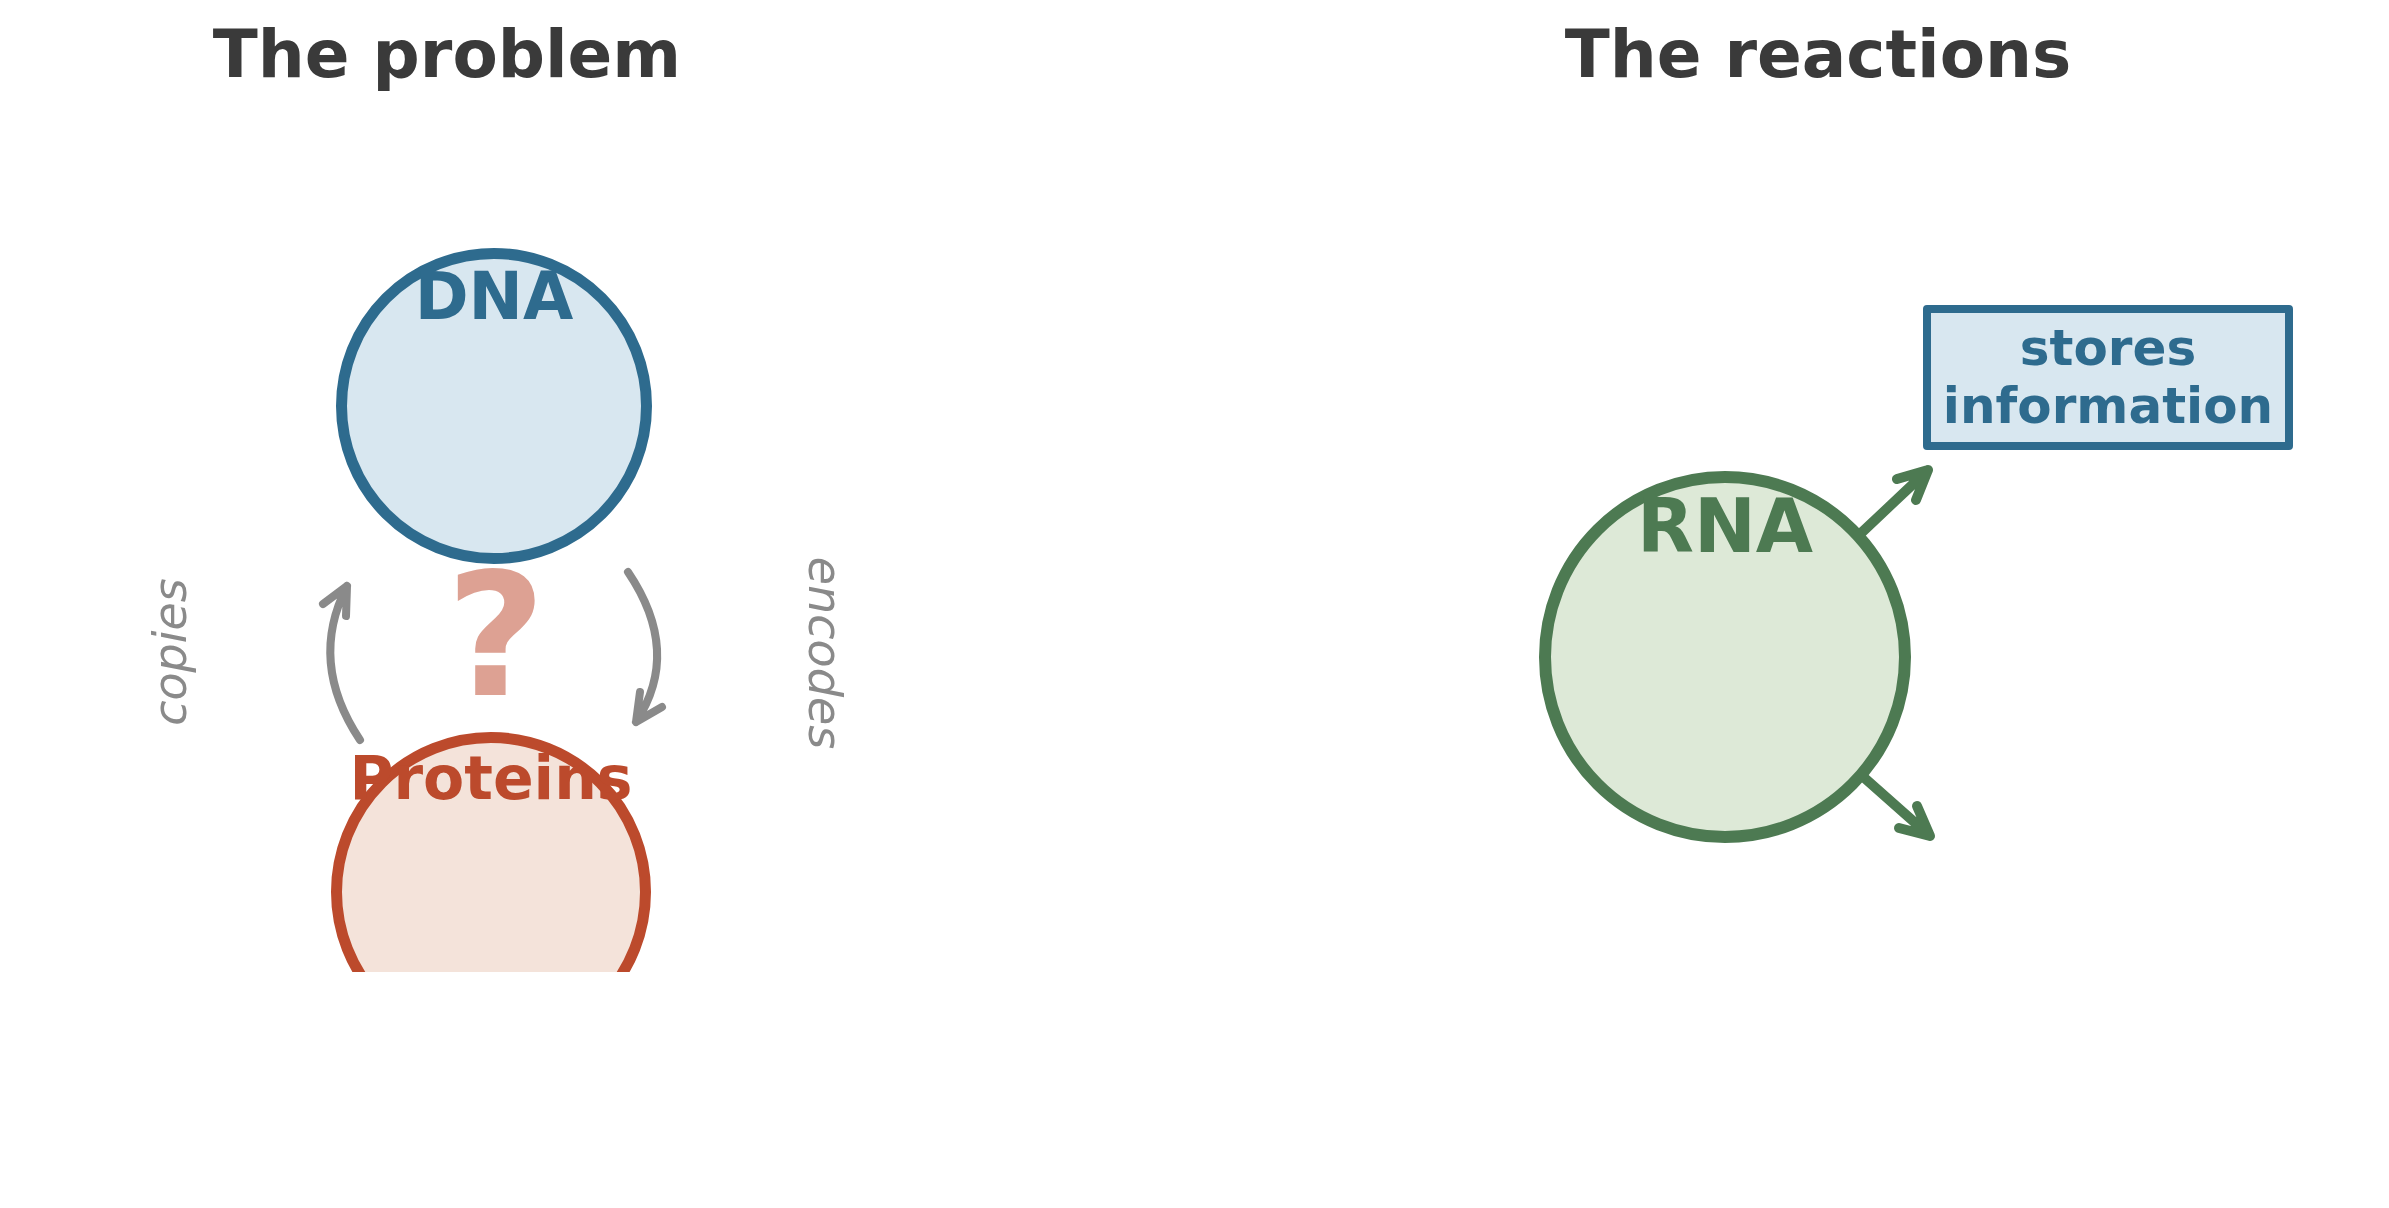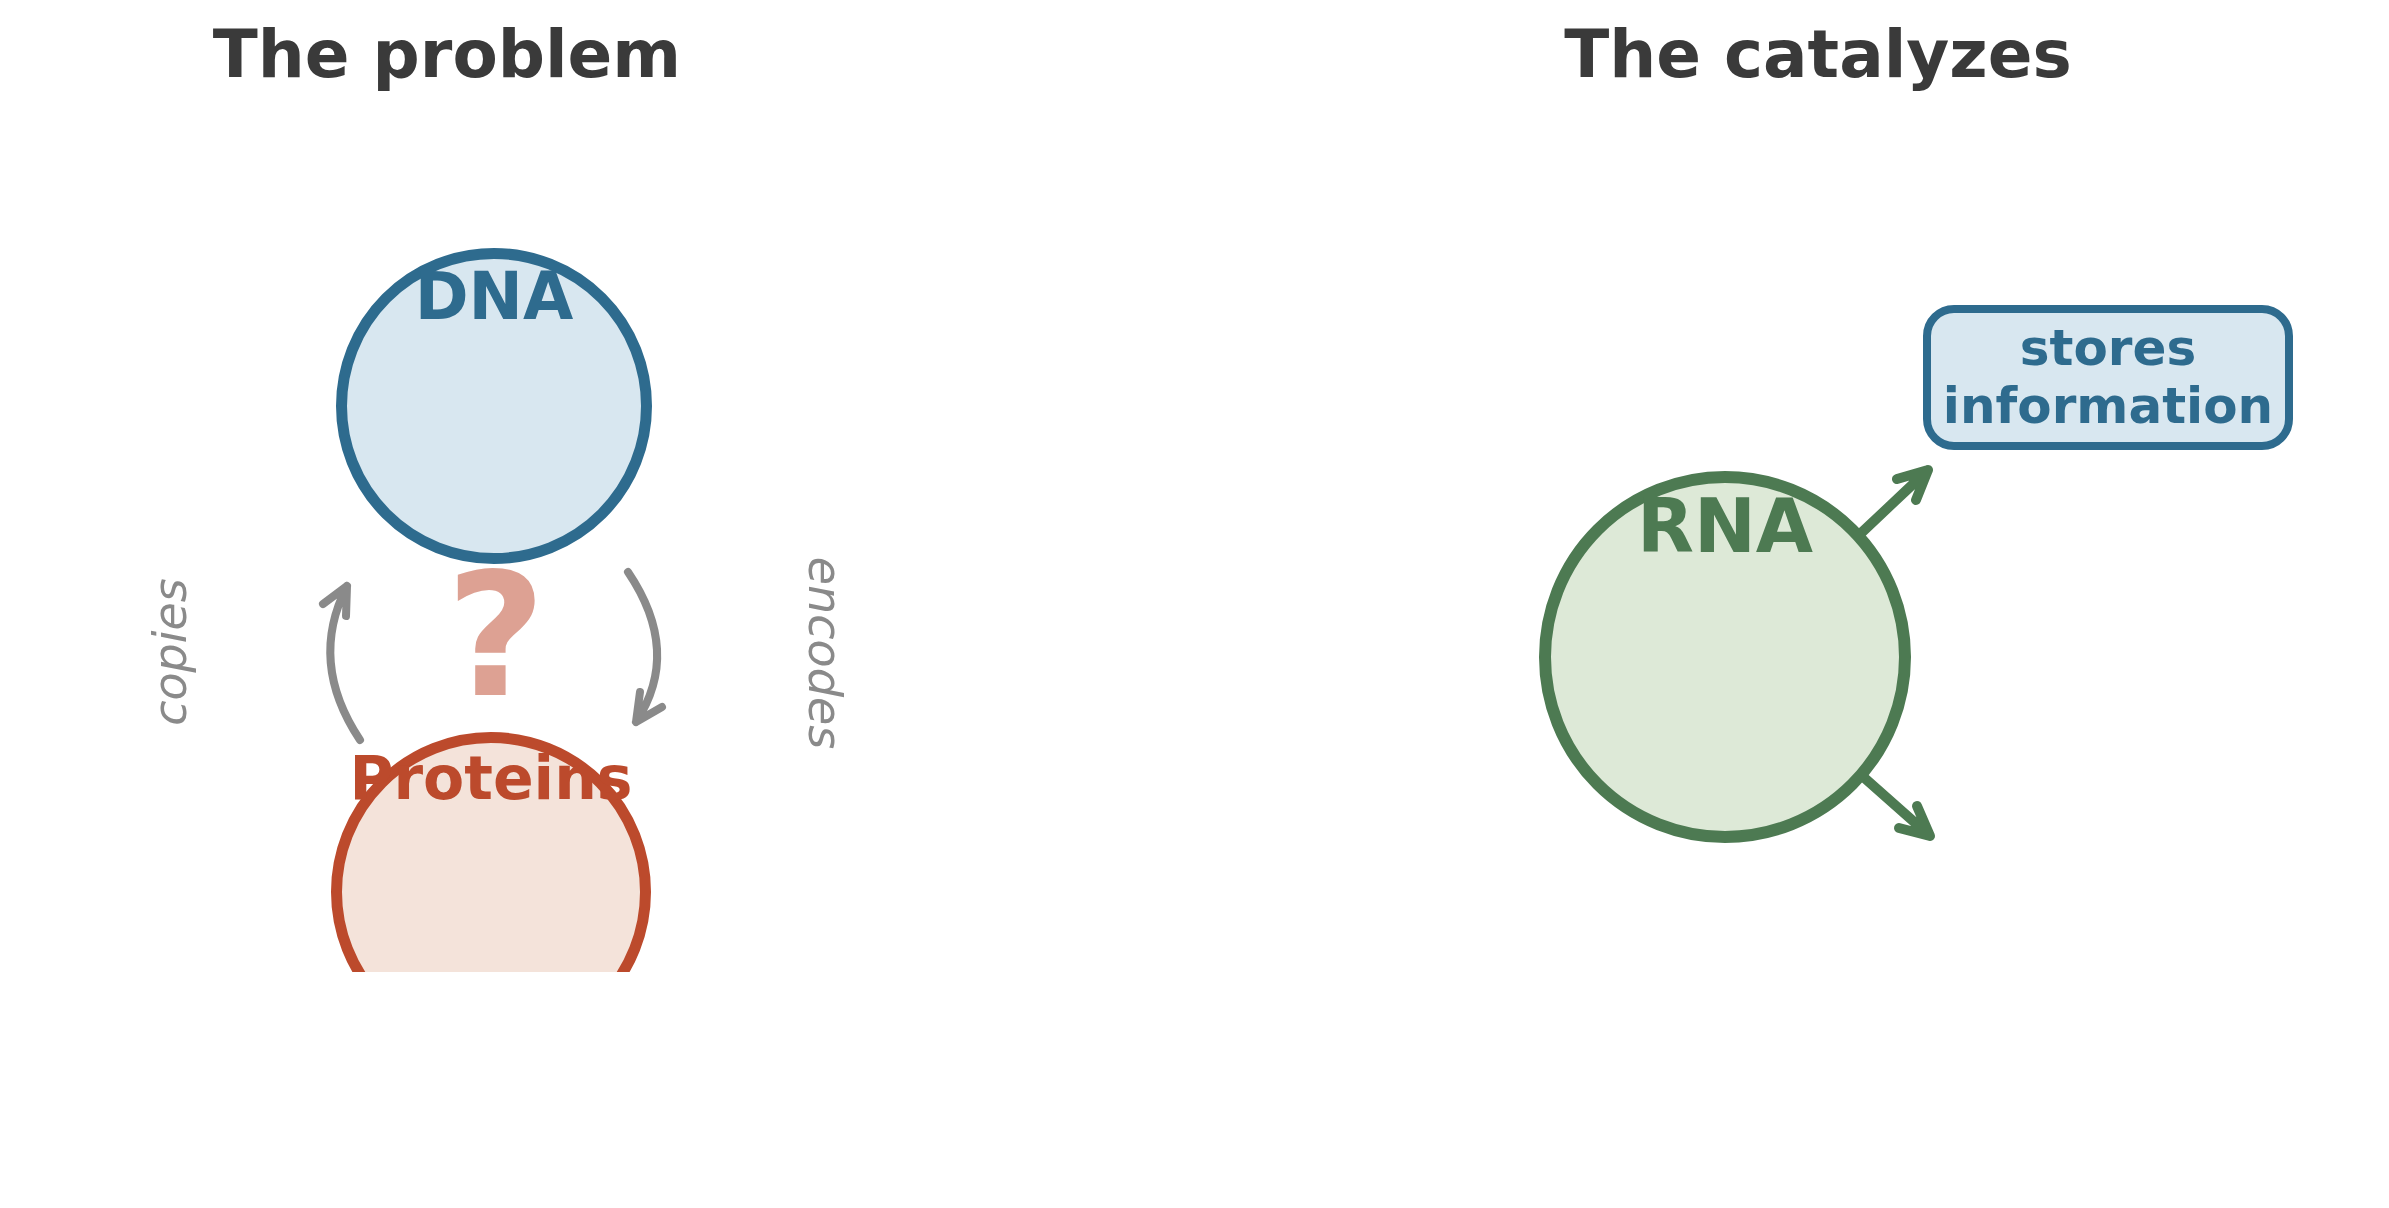--- a/index.html
+++ b/index.html
@@ -94,21 +94,21 @@
     left: 170px; top: 652px;
     transform: translate(-50%, -50%) rotate(-90deg);
   }
   .edge-encodes {
     left: 825px; top: 653px;
     transform: translate(-50%, -50%) rotate(90deg);
   }
   .fbox {
     position: absolute;
     box-sizing: border-box;
-    border-radius: 31px;
+    border-radius: 4px;
     display: flex;
     align-items: center;
     justify-content: center;
     text-align: center;
     font-weight: bold;
     font-size: 50px;
     line-height: 1.15;
     white-space: pre-line;
   }
   .box-stores {
@@ -131,21 +131,21 @@
 
   <svg class="overlay" viewBox="0 0 2389 1208" aria-hidden="true">
     <path class="arrow-gray" d="M 360 740 Q 308 662 347 586 M 323 604 L 347 586 L 346 616"></path>
     <path class="arrow-gray" d="M 628 572 Q 682 652 636 722 M 662 707 L 636 722 L 640 692"></path>
     <path class="arrow-green" d="M 1858 536 L 1928 470 M 1897 479 L 1928 470 L 1916 500"></path>
     <path class="arrow-green" d="M 1860 774 L 1930 836 M 1917 806 L 1930 836 L 1899 828"></path>
   </svg>
 
   <div class="panel-title" style="left:447px; top:16px">The problem</div>
 
-  <div class="panel-title" style="left:1818px; top:16px">The catalyzes</div>
+  <div class="panel-title" style="left:1818px; top:16px">The reactions</div>
 
   <div class="node node-dna">
     <span>DNA</span>
   </div>
 
   <div class="question">?</div>
 
   <div class="edge-label edge-copies">copies</div>
 
   <div class="edge-label edge-encodes">encodes</div>

